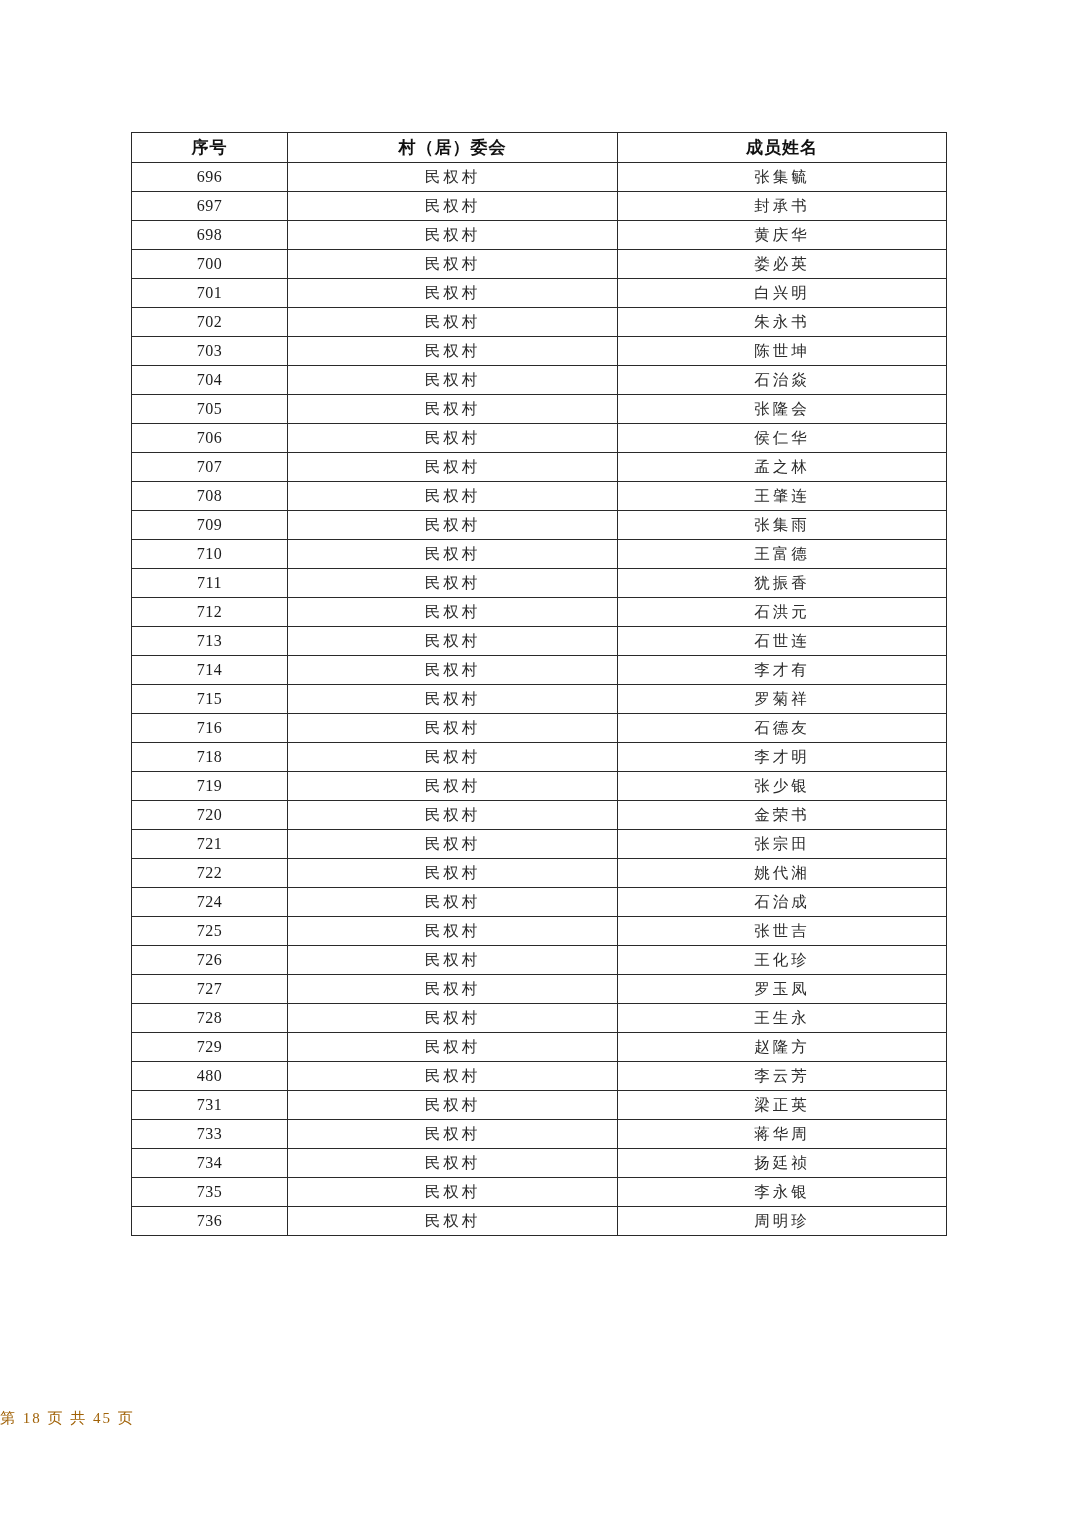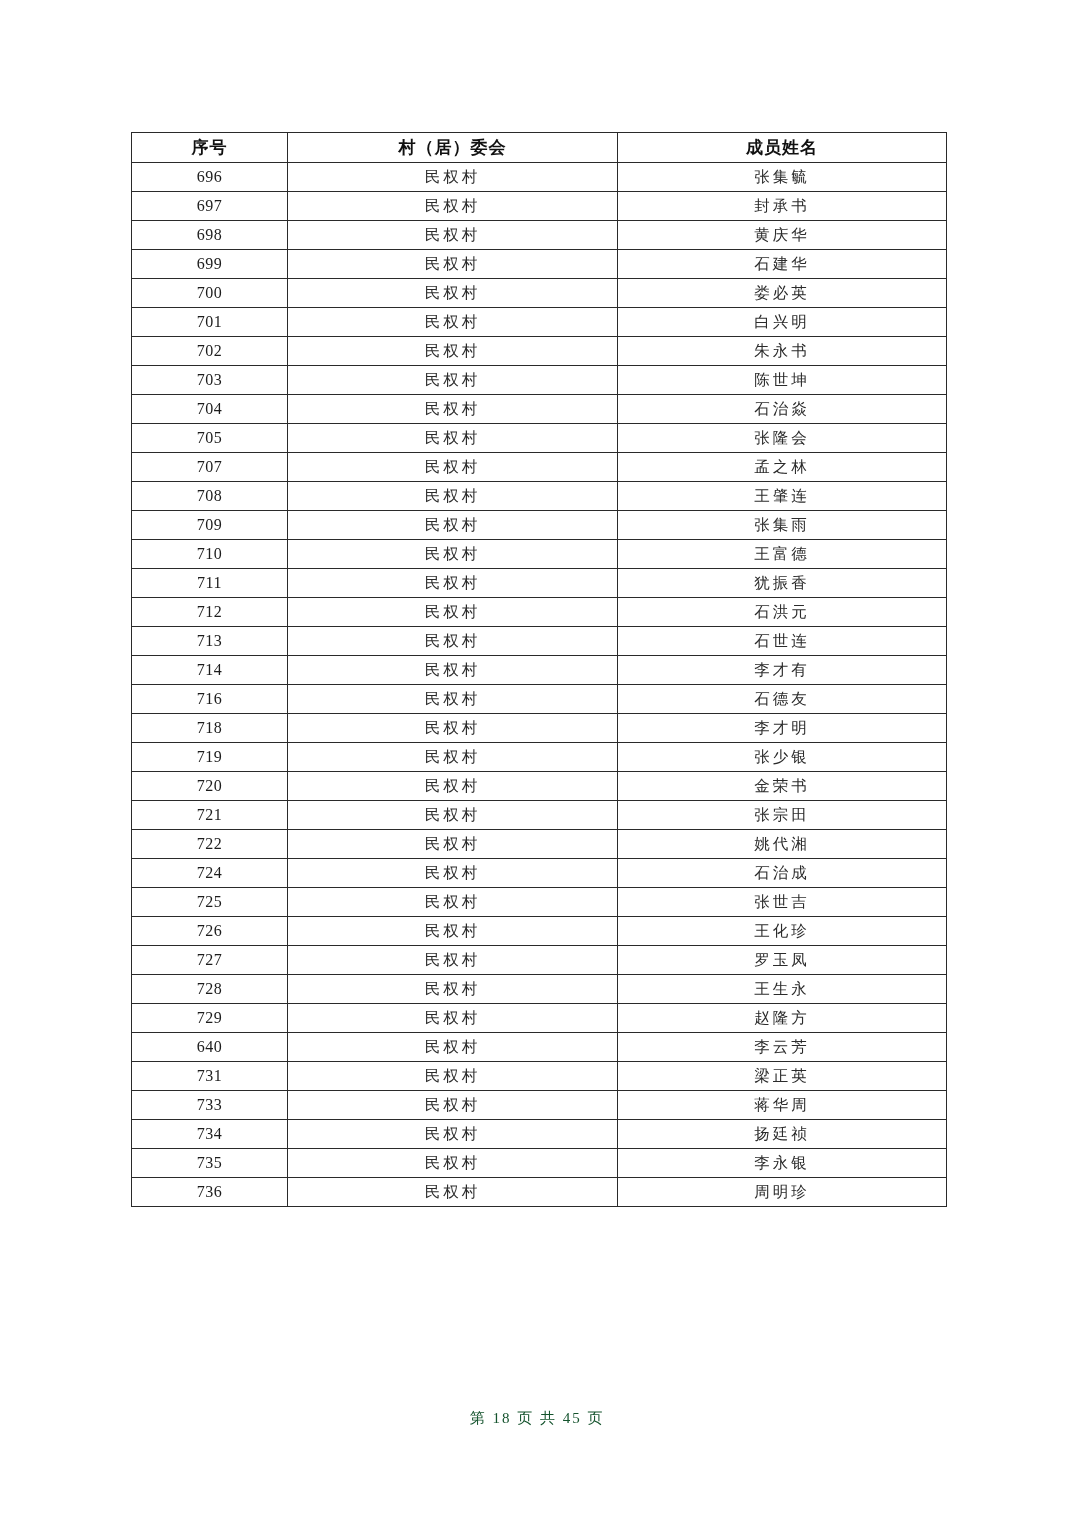--- a/index.html
+++ b/index.html
@@ -57,24 +57,23 @@
     letter-spacing: 3px;
     color: #2b2b2b;
   }
   .footer {
     position: absolute;
     left: 0;
     top: 1403px;
     width: 1074px;
     height: 30px;
     line-height: 30px;
-    text-align: center;
     font-size: 15px;
     letter-spacing: 2px;
-    color: #14532d;
+    color: #a16207;
   }
 </style>
 </head>
 <body>
 
 <div class="page">
   <table class="roster">
     <colgroup>
       <col class="c1">
         <col class="c2">
@@ -99,25 +98,20 @@
     <td class="village-cell">民权村</td>
     <td class="name-cell">封承书</td>
   </tr>
 
   <tr>
     <td class="serial-cell">698</td>
     <td class="village-cell">民权村</td>
     <td class="name-cell">黄庆华</td>
   </tr>
 
-  <tr>
-    <td class="serial-cell">699</td>
-    <td class="village-cell">民权村</td>
-    <td class="name-cell">石建华</td>
-  </tr>
 
   <tr>
     <td class="serial-cell">700</td>
     <td class="village-cell">民权村</td>
     <td class="name-cell">娄必英</td>
   </tr>
 
   <tr>
     <td class="serial-cell">701</td>
     <td class="village-cell">民权村</td>
@@ -141,20 +135,25 @@
     <td class="village-cell">民权村</td>
     <td class="name-cell">石治焱</td>
   </tr>
 
   <tr>
     <td class="serial-cell">705</td>
     <td class="village-cell">民权村</td>
     <td class="name-cell">张隆会</td>
   </tr>
 
+  <tr>
+    <td class="serial-cell">706</td>
+    <td class="village-cell">民权村</td>
+    <td class="name-cell">侯仁华</td>
+  </tr>
 
   <tr>
     <td class="serial-cell">707</td>
     <td class="village-cell">民权村</td>
     <td class="name-cell">孟之林</td>
   </tr>
 
   <tr>
     <td class="serial-cell">708</td>
     <td class="village-cell">民权村</td>
@@ -190,20 +189,25 @@
     <td class="village-cell">民权村</td>
     <td class="name-cell">石世连</td>
   </tr>
 
   <tr>
     <td class="serial-cell">714</td>
     <td class="village-cell">民权村</td>
     <td class="name-cell">李才有</td>
   </tr>
 
+  <tr>
+    <td class="serial-cell">715</td>
+    <td class="village-cell">民权村</td>
+    <td class="name-cell">罗菊祥</td>
+  </tr>
 
   <tr>
     <td class="serial-cell">716</td>
     <td class="village-cell">民权村</td>
     <td class="name-cell">石德友</td>
   </tr>
 
 
   <tr>
     <td class="serial-cell">718</td>
@@ -266,21 +270,21 @@
     <td class="name-cell">王生永</td>
   </tr>
 
   <tr>
     <td class="serial-cell">729</td>
     <td class="village-cell">民权村</td>
     <td class="name-cell">赵隆方</td>
   </tr>
 
   <tr>
-    <td class="serial-cell">640</td>
+    <td class="serial-cell">480</td>
     <td class="village-cell">民权村</td>
     <td class="name-cell">李云芳</td>
   </tr>
 
   <tr>
     <td class="serial-cell">731</td>
     <td class="village-cell">民权村</td>
     <td class="name-cell">梁正英</td>
   </tr>
 

